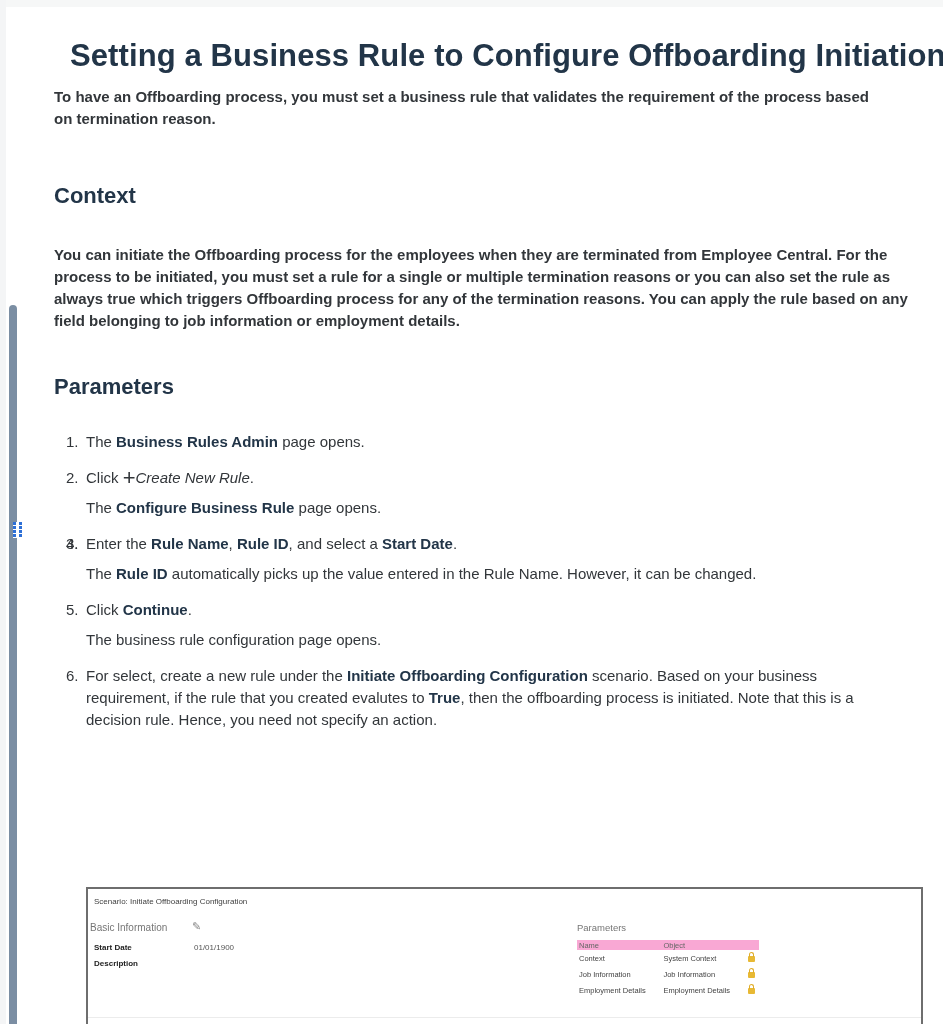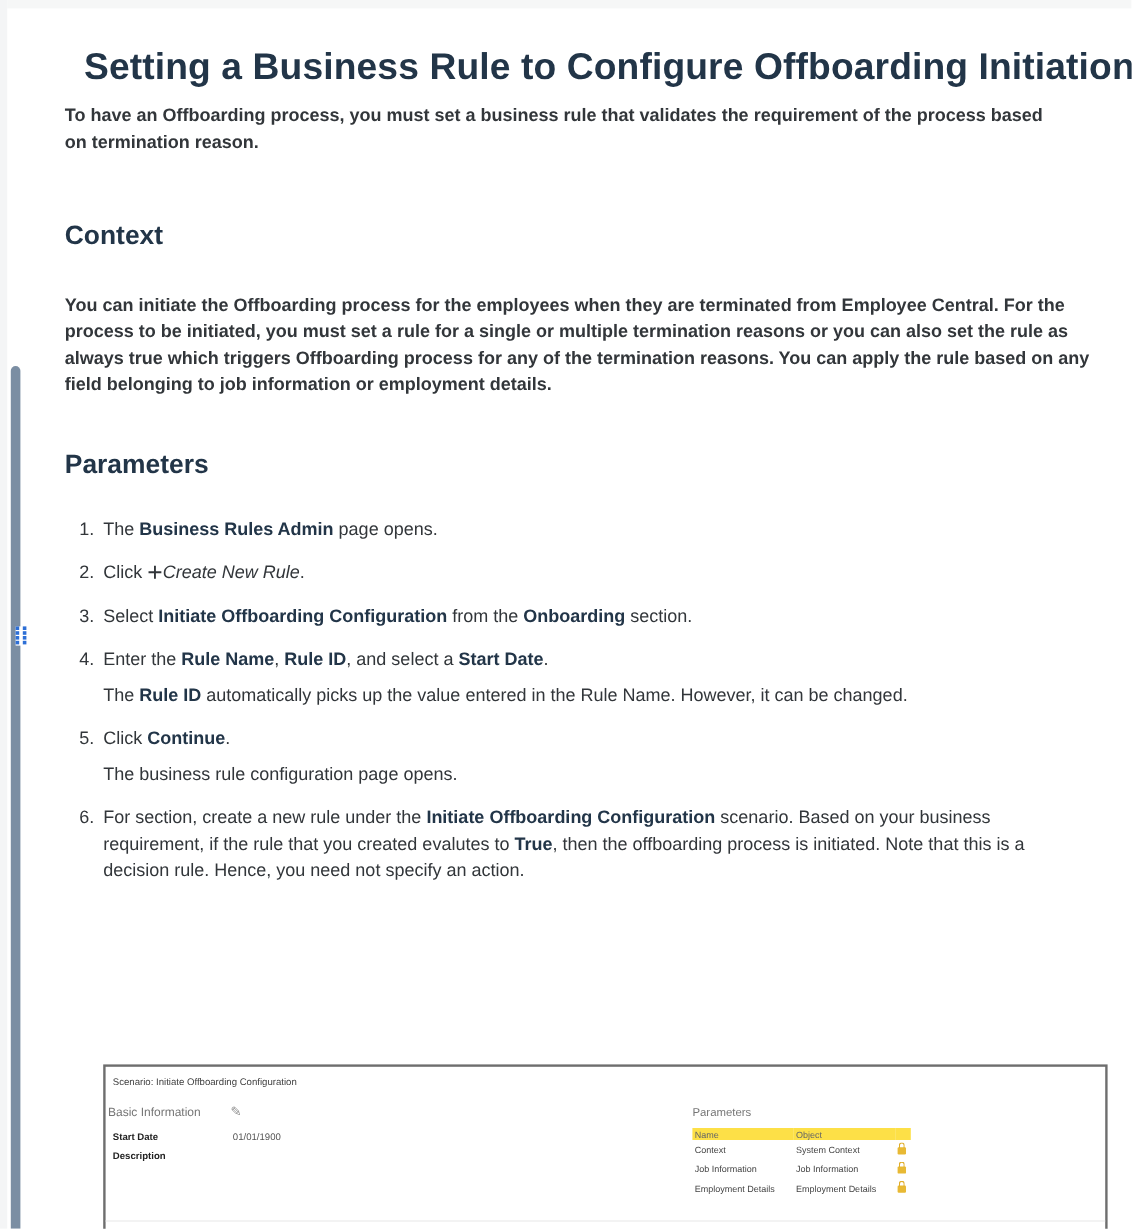--- a/index.html
+++ b/index.html
@@ -50,21 +50,21 @@
     position:absolute; left:86px; top:887px; width:833px; height:150px;
     border:2px solid #6e6e6e; background:#fff;
   }
   .fig-scenario { position:absolute; left:6px; top:8px; font-size:8px; color:#404040; }
   .fig-basic { position:absolute; left:2px; top:33px; font-size:10px; color:#767676; }
   .fig-pencil { position:absolute; left:104px; top:31px; font-size:11px; color:#8a8a8a; }
   .fig-lbl { position:absolute; left:6px; font-size:8px; font-weight:bold; color:#222; }
   .fig-val { position:absolute; left:106px; font-size:8px; color:#555; }
   .fig-params-title { position:absolute; left:489px; top:33px; font-size:9.5px; color:#767676; }
   .fig-table { position:absolute; left:489px; top:51px; width:182px; border-collapse:collapse; font-size:7.5px; color:#444; }
-  .fig-table th { background:#fde047; font-weight:normal; text-align:left; color:#666; padding:0 2px; height:10px; }
+  .fig-table th { background:#f9a8d4; font-weight:normal; text-align:left; color:#666; padding:0 2px; height:10px; }
   .fig-table td { padding:0 2px; height:16px; white-space:nowrap; }
   .lock { display:inline-block; width:7px; height:6px; background:#e8b934; border-radius:1px; position:relative; top:1px; }
   .lock::before { content:""; position:absolute; left:1px; top:-4px; width:3px; height:4px; border:1px solid #e0ad2a; border-bottom:none; border-radius:3px 3px 0 0; }
   .fig-divider { position:absolute; left:0; right:0; top:128px; height:1px; background:#ececec; }
 </style>
 </head>
 <body>
 
 <div class="left-strip"></div>
 <div class="top-strip"></div>
@@ -94,26 +94,26 @@
       <span class="num">1.</span>
       <div class="result" style="padding-left:2px">
         <span>The </span><b>Business Rules Admin</b><span> page opens.</span>
       </div>
     </li>
     <li class="step">
       <span class="num">2.</span>
       <span style="position:relative;left:2px">
         <span>Click </span><span class="plus">+</span><i>Create New Rule</i><span>.</span>
       </span>
+      <div class="result" style="padding-left:2px">
+        <span>The </span><b>Configure Business Rule</b><span> page opens.</span>
+      </div>
     </li>
     <li class="step">
       <span class="num">3.</span>
-      <span style="position:relative;left:2px">
-        <span>Select </span><b>Initiate Offboarding Configuration</b><span> from the </span><b>Onboarding</b><span> section.</span>
-      </span>
     </li>
     <li class="step">
       <span class="num">4.</span>
       <span style="position:relative;left:2px">
         <span>Enter the </span><b>Rule Name</b><span>, </span><b>Rule ID</b><span>, and select a </span><b>Start Date</b><span>.</span>
       </span>
       <div class="result" style="padding-left:2px">
         <span>The </span><b>Rule ID</b><span> automatically picks up the value entered in the Rule Name. However, it can be changed.</span>
       </div>
     </li>
@@ -122,21 +122,21 @@
       <span style="position:relative;left:2px">
         <span>Click </span><b>Continue</b><span>.</span>
       </span>
       <div class="result" style="padding-left:2px">
         <span>The business rule configuration page opens.</span>
       </div>
     </li>
     <li class="step">
       <span class="num">6.</span>
       <div class="result" style="padding-left:2px;width:810px">
-        <span>For section, create a new rule under the </span><b>Initiate Offboarding Configuration</b><span> scenario. Based on your business requirement, if the rule that you created evalutes to </span><b>True</b><span>, then the offboarding process is initiated. Note that this is a decision rule. Hence, you need not specify an action.</span>
+        <span>For select, create a new rule under the </span><b>Initiate Offboarding Configuration</b><span> scenario. Based on your business requirement, if the rule that you created evalutes to </span><b>True</b><span>, then the offboarding process is initiated. Note that this is a decision rule. Hence, you need not specify an action.</span>
       </div>
     </li>
   </ol>
 </div>
 
 <div class="figure">
   <div class="fig-scenario">Scenario: Initiate Offboarding Configuration</div>
   <div class="fig-basic">Basic Information</div>
   <div class="fig-pencil">✎</div>
   <div class="fig-lbl" style="top:54px">Start Date</div>

